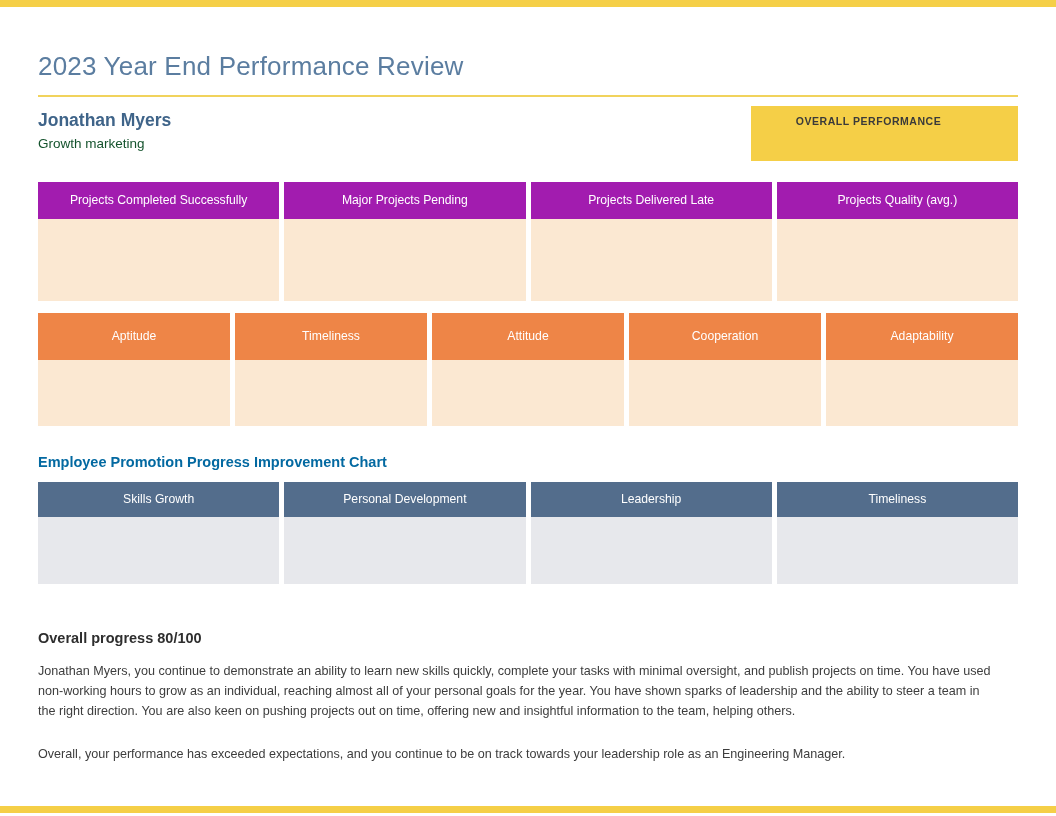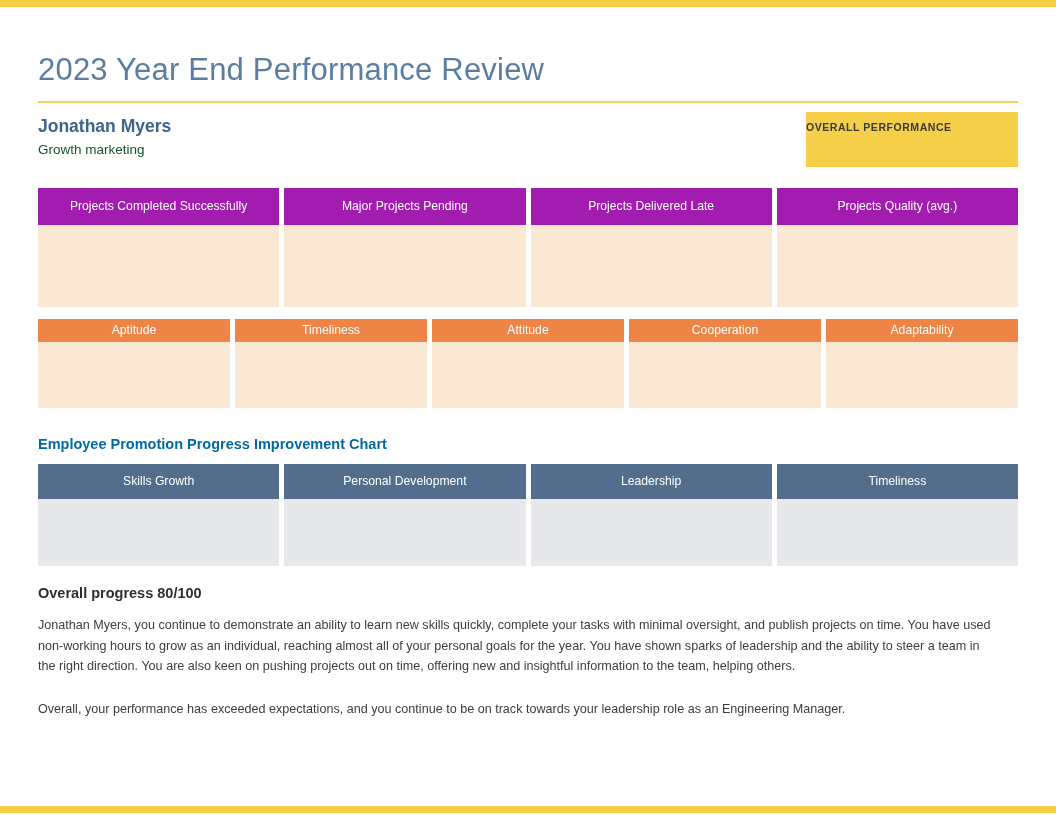--- a/index.html
+++ b/index.html
@@ -38,21 +38,21 @@
     left: 0; top: 7px;
     width: 1056px;
     height: 799px;
     padding: 0 38px;
   }
 
   
   .page-title {
     margin: 0;
     padding-top: 45px;
-    font-size: 31px;
+    font-size: 26px;
     font-weight: 400;
     letter-spacing: 0.2px;
     color: #5b7da0;
     line-height: 1.15;
     white-space: nowrap;
   }
   .title-rule {
     margin-top: 13px;
     height: 2px;
     width: 980px;
@@ -77,25 +77,25 @@
     margin-top: 5px;
     font-size: 13.5px;
     font-weight: 400;
     color: #14532d;
     line-height: 1.2;
   }
   .score-card {
     position: absolute;
     right: 0;
     top: -4px;
-    width: 212px;
+    width: 267px;
     height: 55px;
     background: #f5cf47;
     padding: 9px 32px 0 0;
-    text-align: left;
+    text-align: center;
   }
   .score-label {
     font-size: 10.5px;
     font-weight: bold;
     letter-spacing: 0.55px;
     color: #3a3a3a;
     line-height: 1.2;
   }
   .score-value {
     margin-top: 2px;
@@ -133,38 +133,38 @@
   }
   .metric-body { width: 100%; }
 
   
   .row-projects { margin-top: 10px; }
   .row-projects .metric-head { background: #a21caf; height: 37px; }
   .row-projects .metric-body { background: #fbe8d2; height: 82px; }
 
   
   .row-traits { margin-top: 12px; }
-  .row-traits .metric-head { background: #ee8547; height: 23px; }
+  .row-traits .metric-head { background: #ee8547; height: 47px; }
   .row-traits .metric-body { background: #fbe8d2; height: 66px; }
 
   
   .section-heading {
     margin: 0;
     padding-top: 28px;
     padding-bottom: 11px;
     font-size: 14.5px;
     font-weight: bold;
     color: #0369a1;
     line-height: 1.2;
   }
   .row-promotion .metric-head { background: #536d8c; height: 35px; }
   .row-promotion .metric-body { background: #e7e8ec; height: 67px; }
 
   
-  .summary { padding-top: 19px; width: 960px; }
+  .summary { padding-top: 46px; width: 960px; }
   .summary-heading {
     margin: 0;
     font-size: 14.5px;
     font-weight: bold;
     color: #2e2e2e;
     line-height: 1.2;
   }
   .summary-para {
     margin: 0;
     padding-top: 13px;

